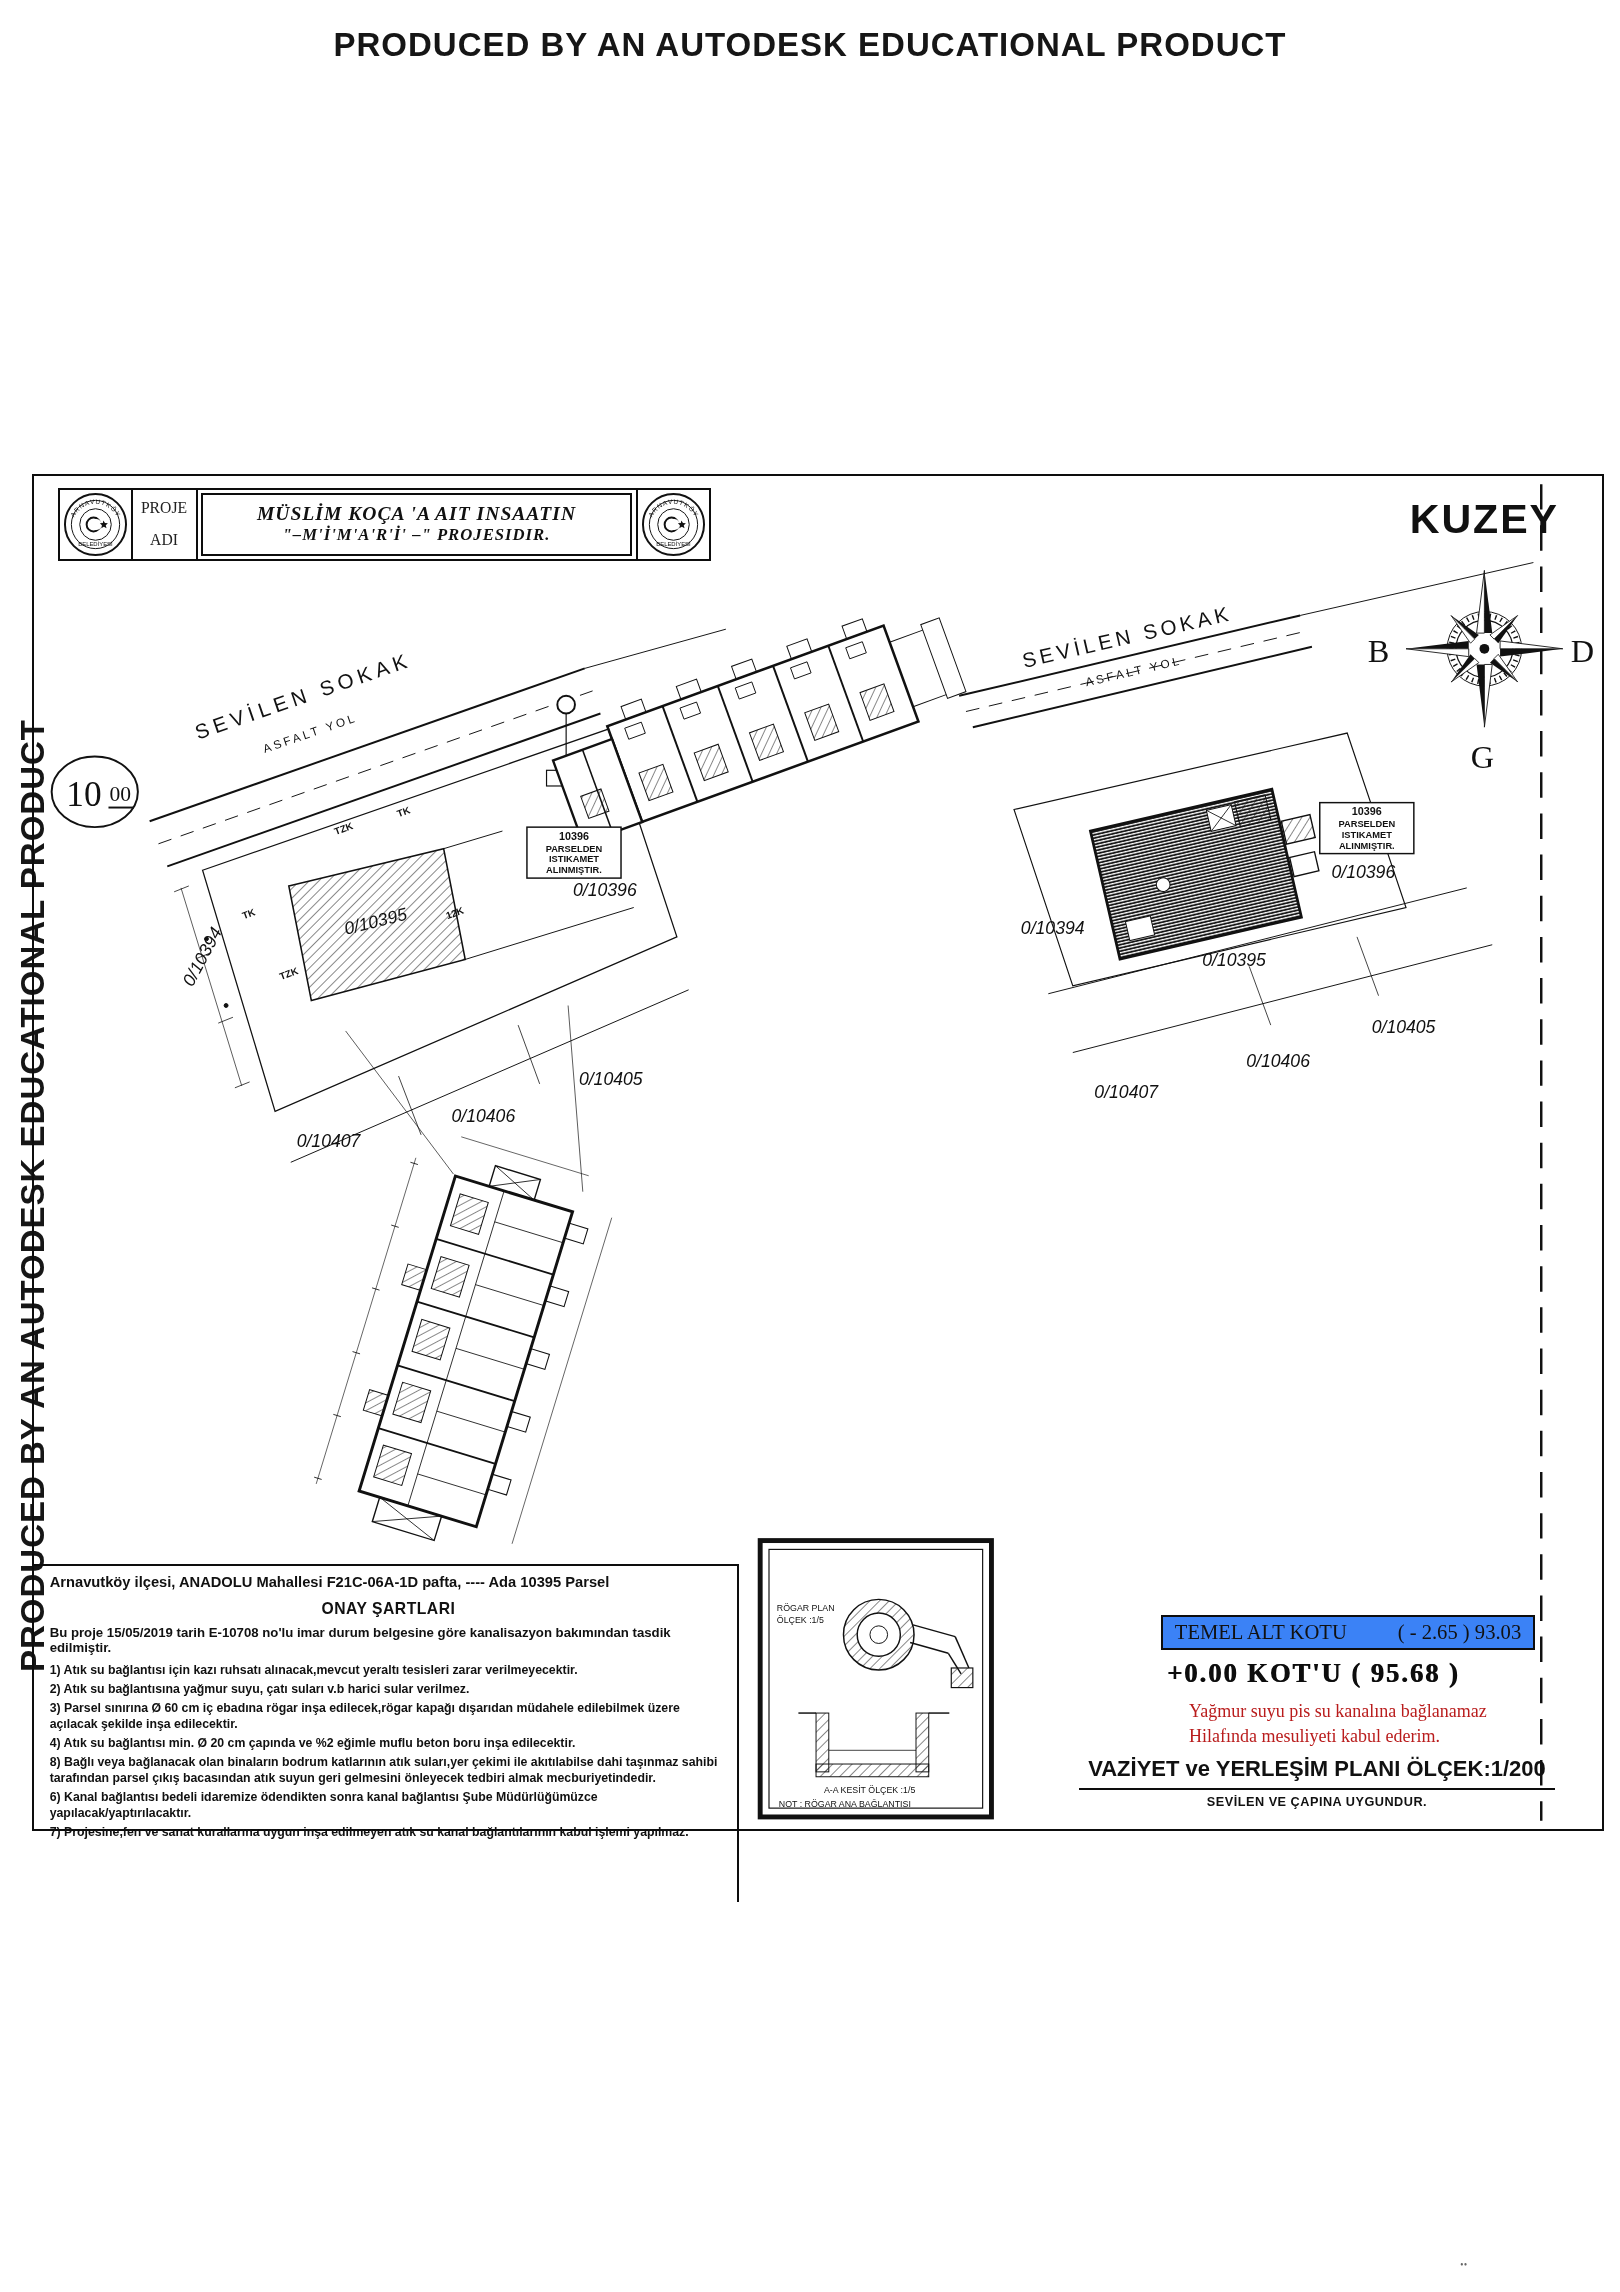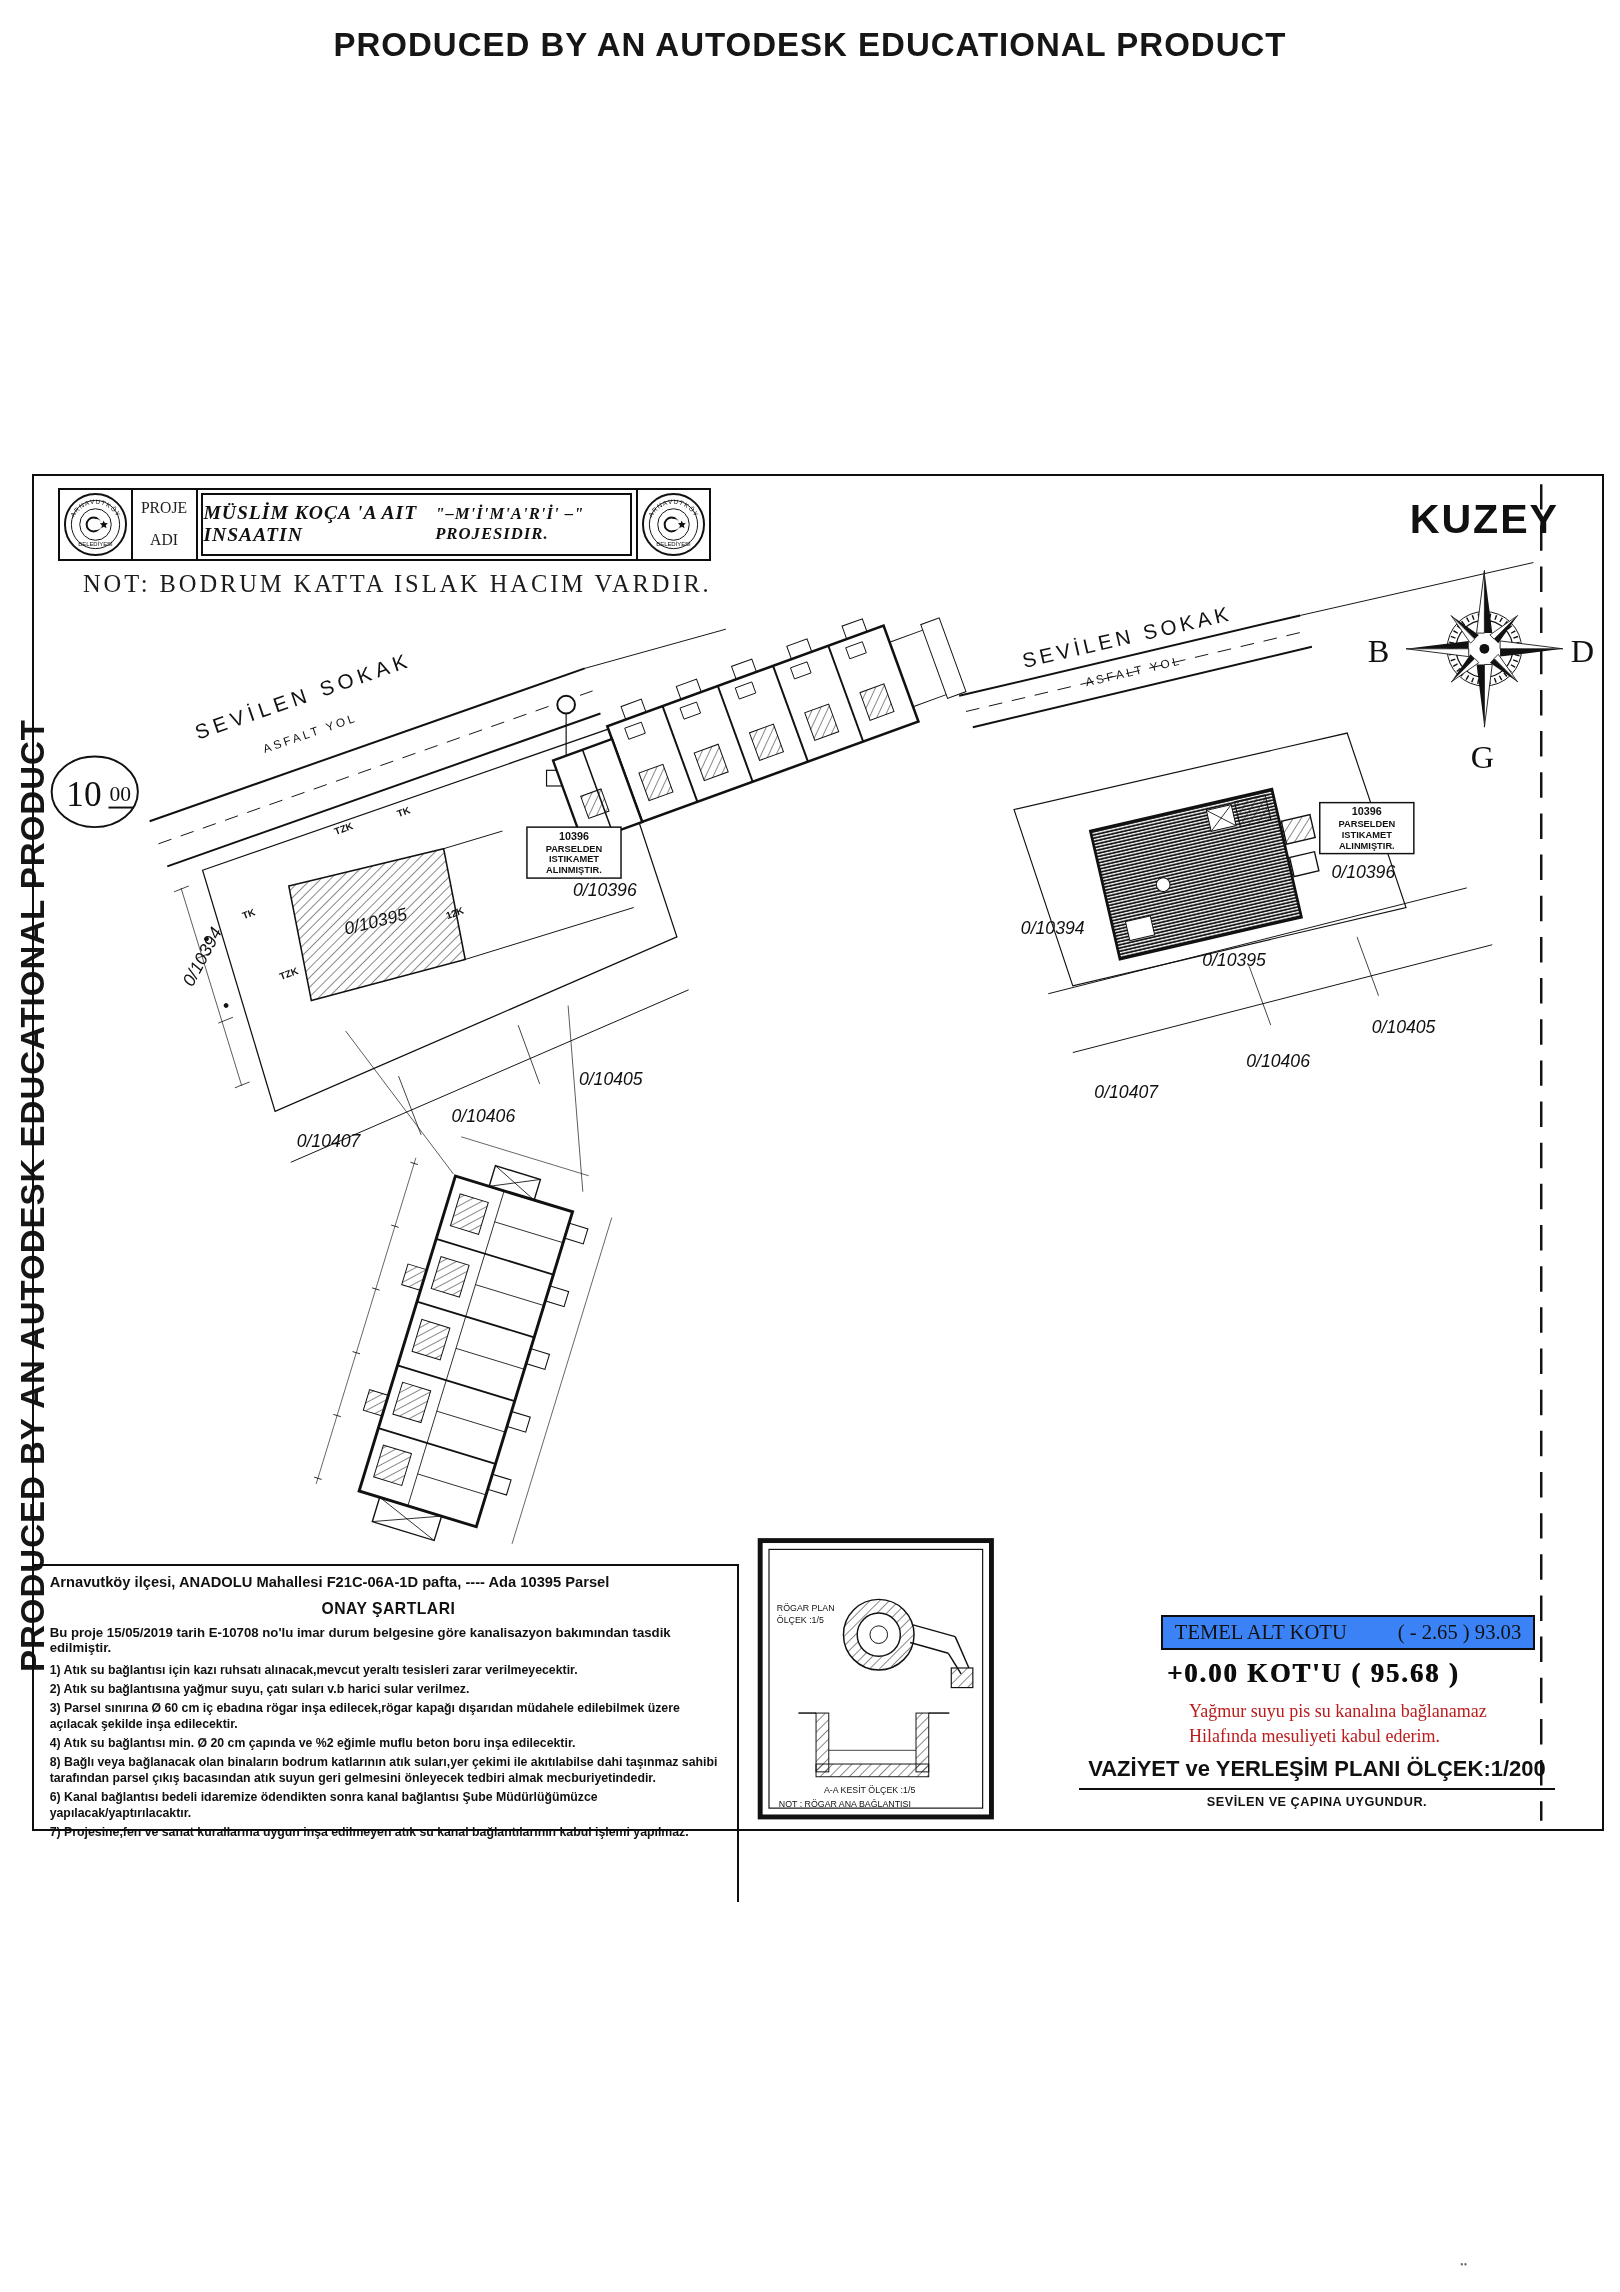--- a/index.html
+++ b/index.html
@@ -11,21 +11,21 @@
            font-weight:700;font-size:33px;letter-spacing:1px;white-space:nowrap;color:#161616;}
   .frame{position:absolute;left:32px;top:474px;width:1568px;height:1353px;border:2.9px solid #0d0d0d;}
   .lw{position:absolute;left:0;top:0;}
   .titleblock{position:absolute;left:23.5px;top:11.8px;width:653px;height:73px;display:flex;
               border:2px solid #0d0d0d;background:#fff;align-items:stretch;box-sizing:border-box;}
   .tb-cell-logo{width:71px;display:flex;align-items:center;justify-content:center;}
   .tb-label{width:63px;border-left:2px solid #0d0d0d;border-right:2px solid #0d0d0d;display:flex;
             flex-direction:column;align-items:center;justify-content:center;
             font-family:"Liberation Serif",serif;font-size:15.7px;color:#222;gap:14px;}
   .tb-title{flex:1;padding:2.9px 3.9px;box-sizing:border-box;}
-  .tb-title-inner{height:100%;border:2px solid #0d0d0d;display:flex;flex-direction:row;
+  .tb-title-inner{height:100%;border:2px solid #0d0d0d;display:flex;flex-direction:column;
             align-items:center;justify-content:center;font-family:"Liberation Serif",serif;
             font-style:italic;font-weight:700;box-sizing:border-box;}
   .tb-line1{font-size:19.6px;letter-spacing:1px;}
   .tb-line2{font-size:16.7px;letter-spacing:1px;}
   .tb-logo2{width:71px;border-left:2px solid #0d0d0d;display:flex;align-items:center;justify-content:center;}
   .note-line{position:absolute;left:49px;top:94px;font-family:"Liberation Serif",serif;
              font-size:24.5px;letter-spacing:2.9px;color:#1c1c1c;white-space:nowrap;}
   .approval{position:absolute;left:0;top:1088px;width:705px;height:338px;border-top:2px solid #0d0d0d;
             border-right:2px solid #0d0d0d;padding:7.8px 9.8px 0 15.7px;box-sizing:border-box;font-weight:700;}
   .appr-location{font-size:14.7px;margin-bottom:9.8px;}
@@ -351,21 +351,20 @@
           <circle cx="34" cy="33" r="5.5" fill="#fff"></circle>
           <path d="M41,29 l1.6,2.6 3,.2 -2.2,2 .8,3 -2.7-1.6 -2.7,1.6 .8-3 -2.2-2 3-.2 z" fill="#111"></path>
           <text font-size="6.5" fill="#111" letter-spacing="1">
             <textPath href="#arc2t" startOffset="50%" text-anchor="middle">ARNAVUTKÖY</textPath>
           </text>
           <text x="33" y="55" font-size="6" fill="#111" text-anchor="middle">BELEDİYESİ</text>
         </svg>
       </div>
     </div>
 
-    <div class="note-line">NOT: BODRUM KATTA ISLAK HACIM VARDIR.</div>
 
     <div class="approval">
       <div class="appr-location">Arnavutköy ilçesi, ANADOLU Mahallesi F21C-06A-1D pafta, ---- Ada  10395 Parsel</div>
       <div class="appr-heading">ONAY ŞARTLARI</div>
       <div class="appr-intro">Bu proje 15/05/2019  tarih  E-10708  no'lu imar durum belgesine göre kanalisazyon bakımından tasdik edilmiştir.</div>
       <div class="appr-item">1) Atık su bağlantısı için kazı ruhsatı alınacak,mevcut yeraltı tesisleri zarar verilmeyecektir.</div>
       <div class="appr-item">2) Atık su bağlantısına yağmur suyu, çatı suları v.b harici sular verilmez.</div>
       <div class="appr-item">3) Parsel sınırına Ø 60 cm iç ebadına rögar inşa edilecek,rögar kapağı dışarıdan müdahele edilebilmek üzere açılacak şekilde inşa edilecektir.</div>
       <div class="appr-item">4) Atık su bağlantısı min. Ø 20 cm çapında ve %2 eğimle muflu beton boru inşa edilecektir.</div>
       <div class="appr-item">8) Bağlı veya bağlanacak olan binaların bodrum katlarının atık suları,yer çekimi ile akıtılabilse dahi taşınmaz sahibi tarafından parsel çıkış bacasından atık suyun geri gelmesini önleyecek tedbiri almak mecburiyetindedir.</div>

